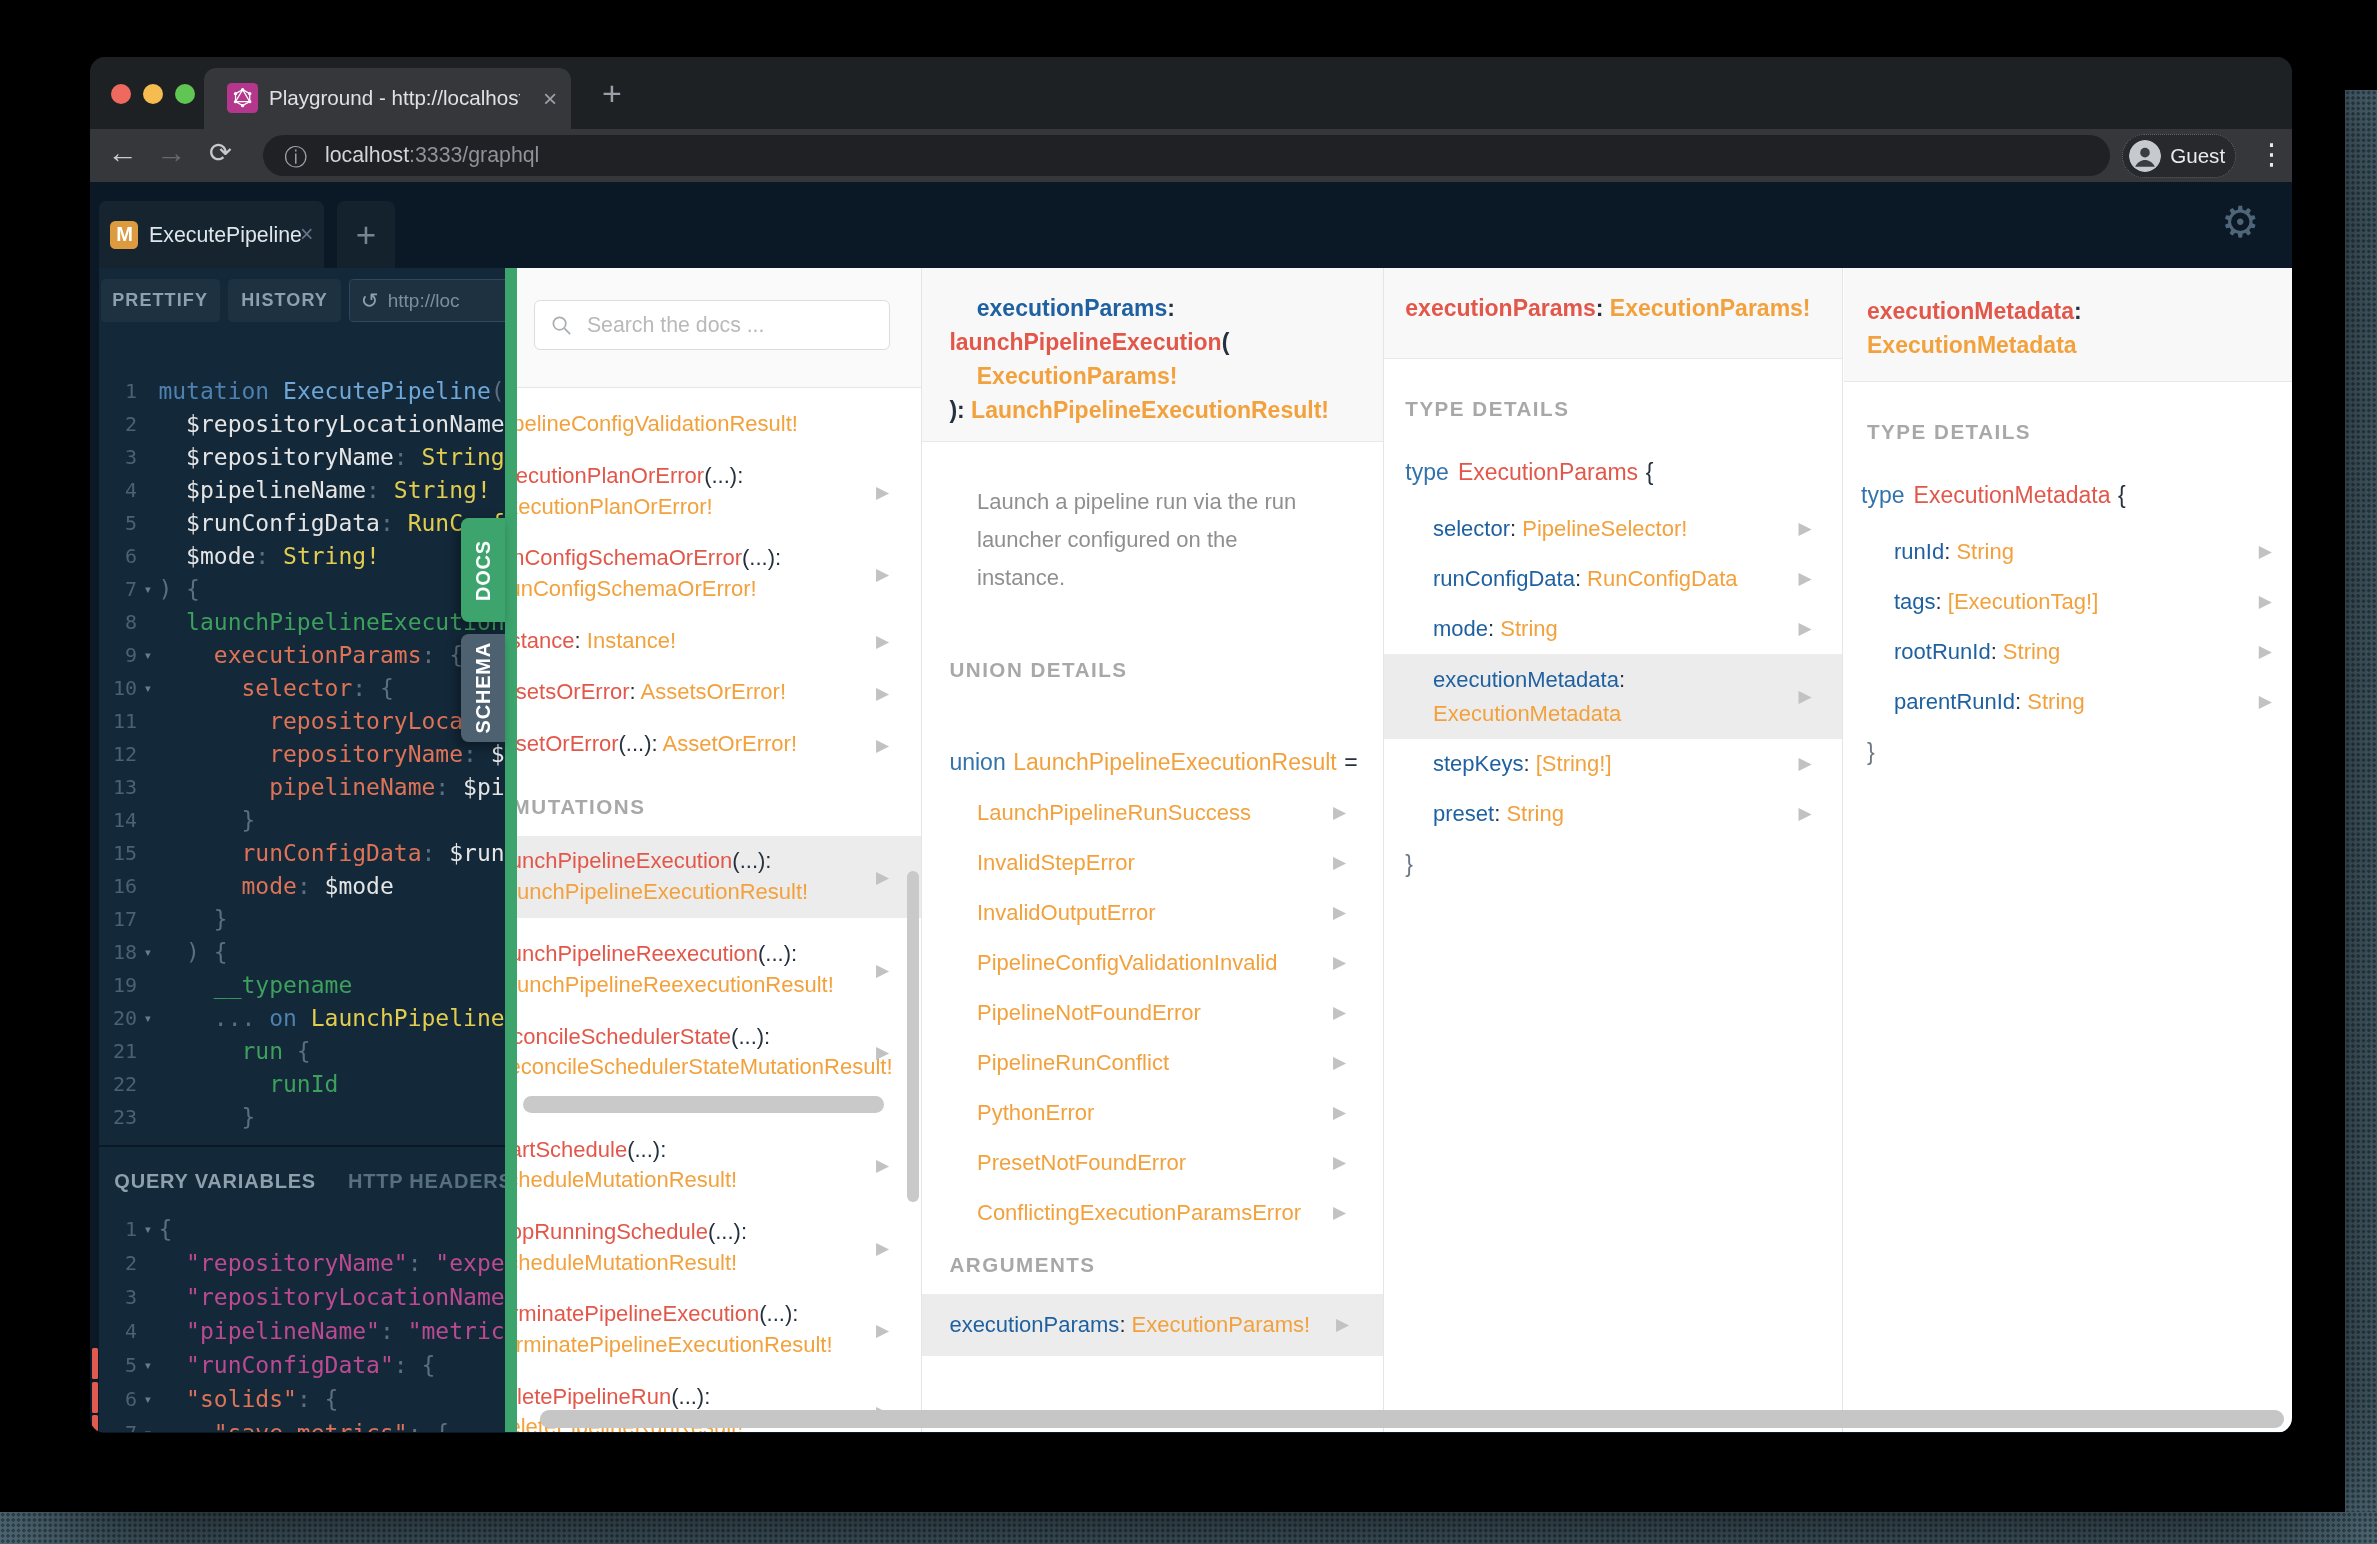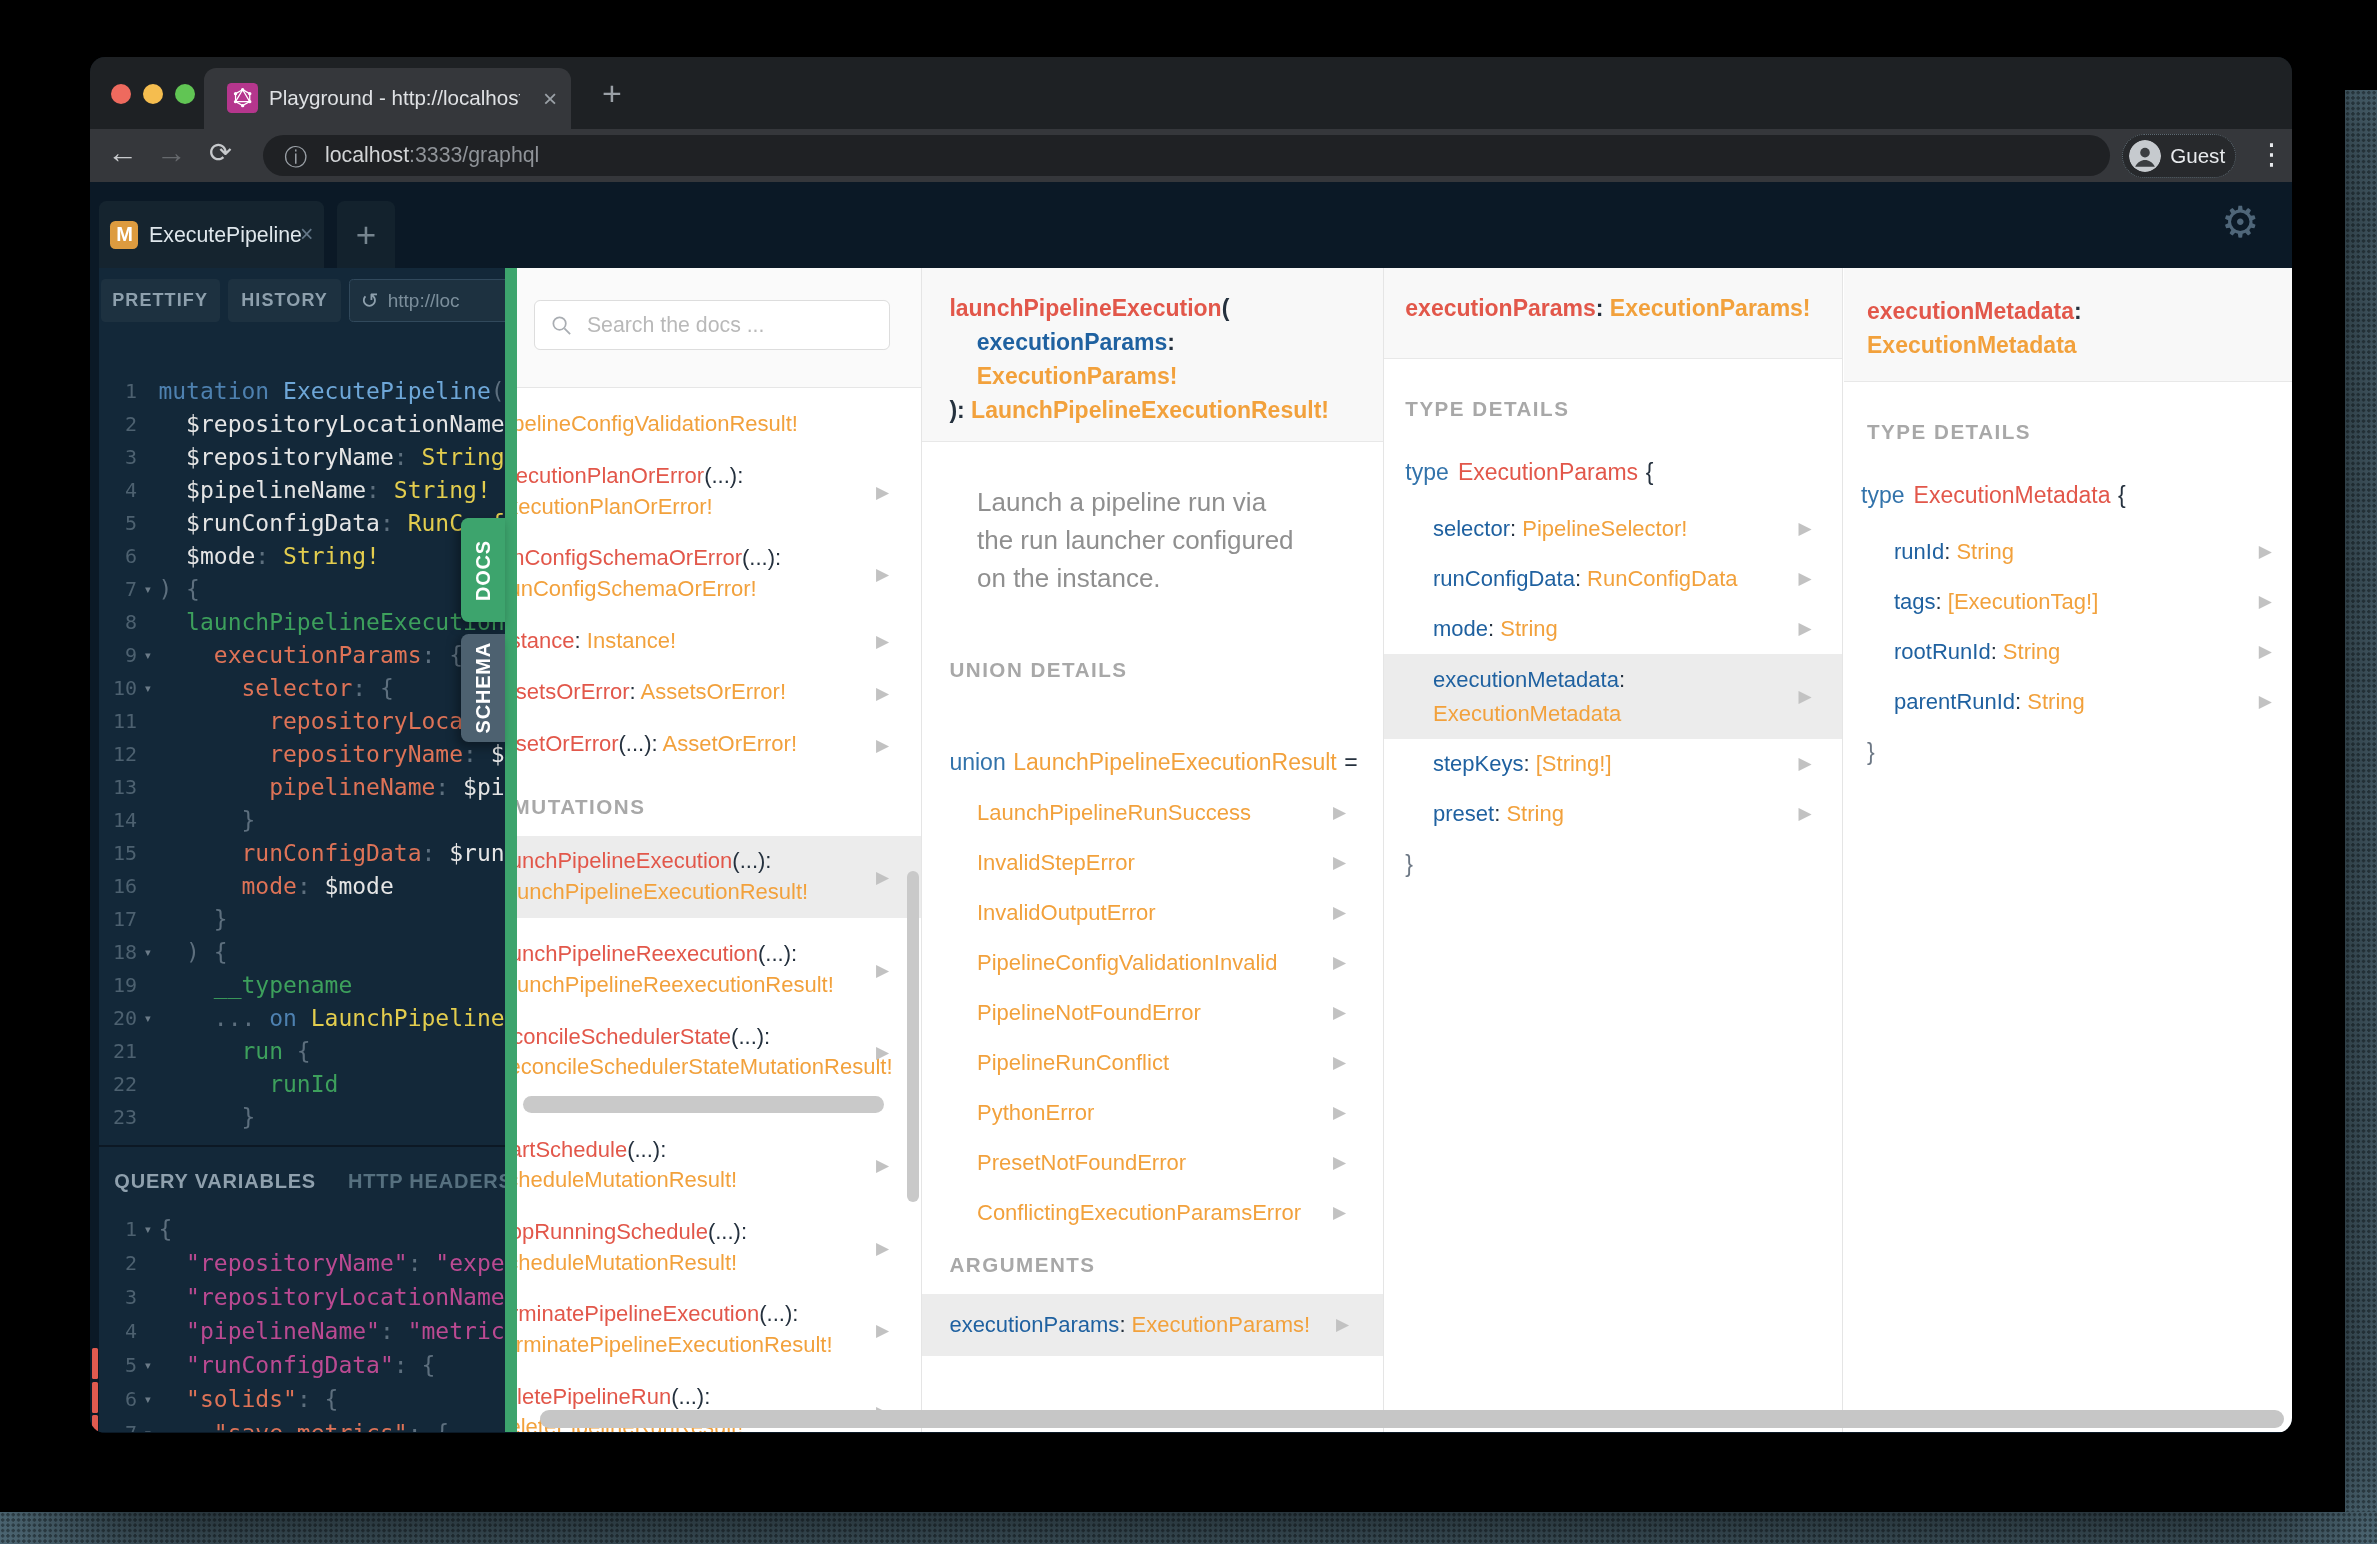--- a/index.html
+++ b/index.html
@@ -128,21 +128,21 @@
   .arrow { position:absolute; right:32px; top:50%; transform:translateY(-50%);
            font-size:17px; color:#c2c2c2; }
   .hbar { margin-top:13.7px; margin-left:6.1px; width:361px; height:17px; background:#c9c9c9; border-radius:8.4px; }
   .vthumb { position:absolute; left:390px; top:603px; width:12.2px; height:331px; background:#c9c9c9;
             border-radius:6.1px; }
 
   
   .band2 { height:174px; background:#f8f8f8; border-bottom:1.5px solid #e8e8e8; padding:23px 0 0 27.4px; }
   .sl { line-height:34px; font-size:23px; white-space:nowrap; }
   .sl.ind { padding-left:27.4px; }
-  .desc { margin:41px 30.5px 0 55px; width:332px; font-size:26px; line-height:38px; color:#8f8f8f; }
+  .desc { margin:41px 30.5px 0 55px; width:332px; font-size:22px; line-height:38px; color:#8f8f8f; }
   .hdr2 { margin-top:61px; padding-left:27.4px; }
   .union-line { margin-top:67px; padding-left:27.4px; font-size:23px; white-space:nowrap; }
   .union-line .d-orange { margin:0 7.6px; }
   .members { margin-top:12.2px; }
   .member { position:relative; height:50px; line-height:50px; padding-left:55px; font-size:22px;
             white-space:nowrap; }
   .member .arrow { right:37px; }
   .hdr2b { margin-top:15.2px; padding-left:27.4px; }
   .arg-row { position:relative; margin-top:17px; height:62px; line-height:62px; background:#ececec;
              padding-left:27.4px; font-size:22px; white-space:nowrap; }
@@ -367,22 +367,22 @@
                 <div class="tx"><span class="d-red">deletePipelineRun</span><span class="d-dk">(...):</span></div>
                 <div class="tx"><span class="d-orange">DeletePipelineRunResult!</span></div>
                 <span class="arrow">▶</span>
               </div>
             </div>
           <div class="vthumb"></div>
         </div>
 
         <div class="col col2">
           <div class="band2">
+            <div class="sl ind"><span class="d-blue b">executionParams</span><span class="d-dk b">:</span></div>
             <div class="sl"><span class="d-red b">launchPipelineExecution</span><span class="d-dk b">(</span></div>
-            <div class="sl ind"><span class="d-blue b">executionParams</span><span class="d-dk b">:</span></div>
             <div class="sl ind"><span class="d-orange b">ExecutionParams!</span></div>
             <div class="sl"><span class="d-dk b">): </span><span class="d-orange b">LaunchPipelineExecutionResult!</span></div>
           </div>
           <div class="desc">Launch a pipeline run via the run launcher configured on the instance.</div>
           <div class="hdr2 d-sec">UNION DETAILS</div>
           <div class="union-line">
             <span class="d-kw">union</span><span class="d-orange">LaunchPipelineExecutionResult</span><span class="d-dk">=</span>
           </div>
           <div class="members" id="c2-members">
               <div class="member"><span class="d-orange">LaunchPipelineRunSuccess</span><span class="arrow">▶</span></div>

